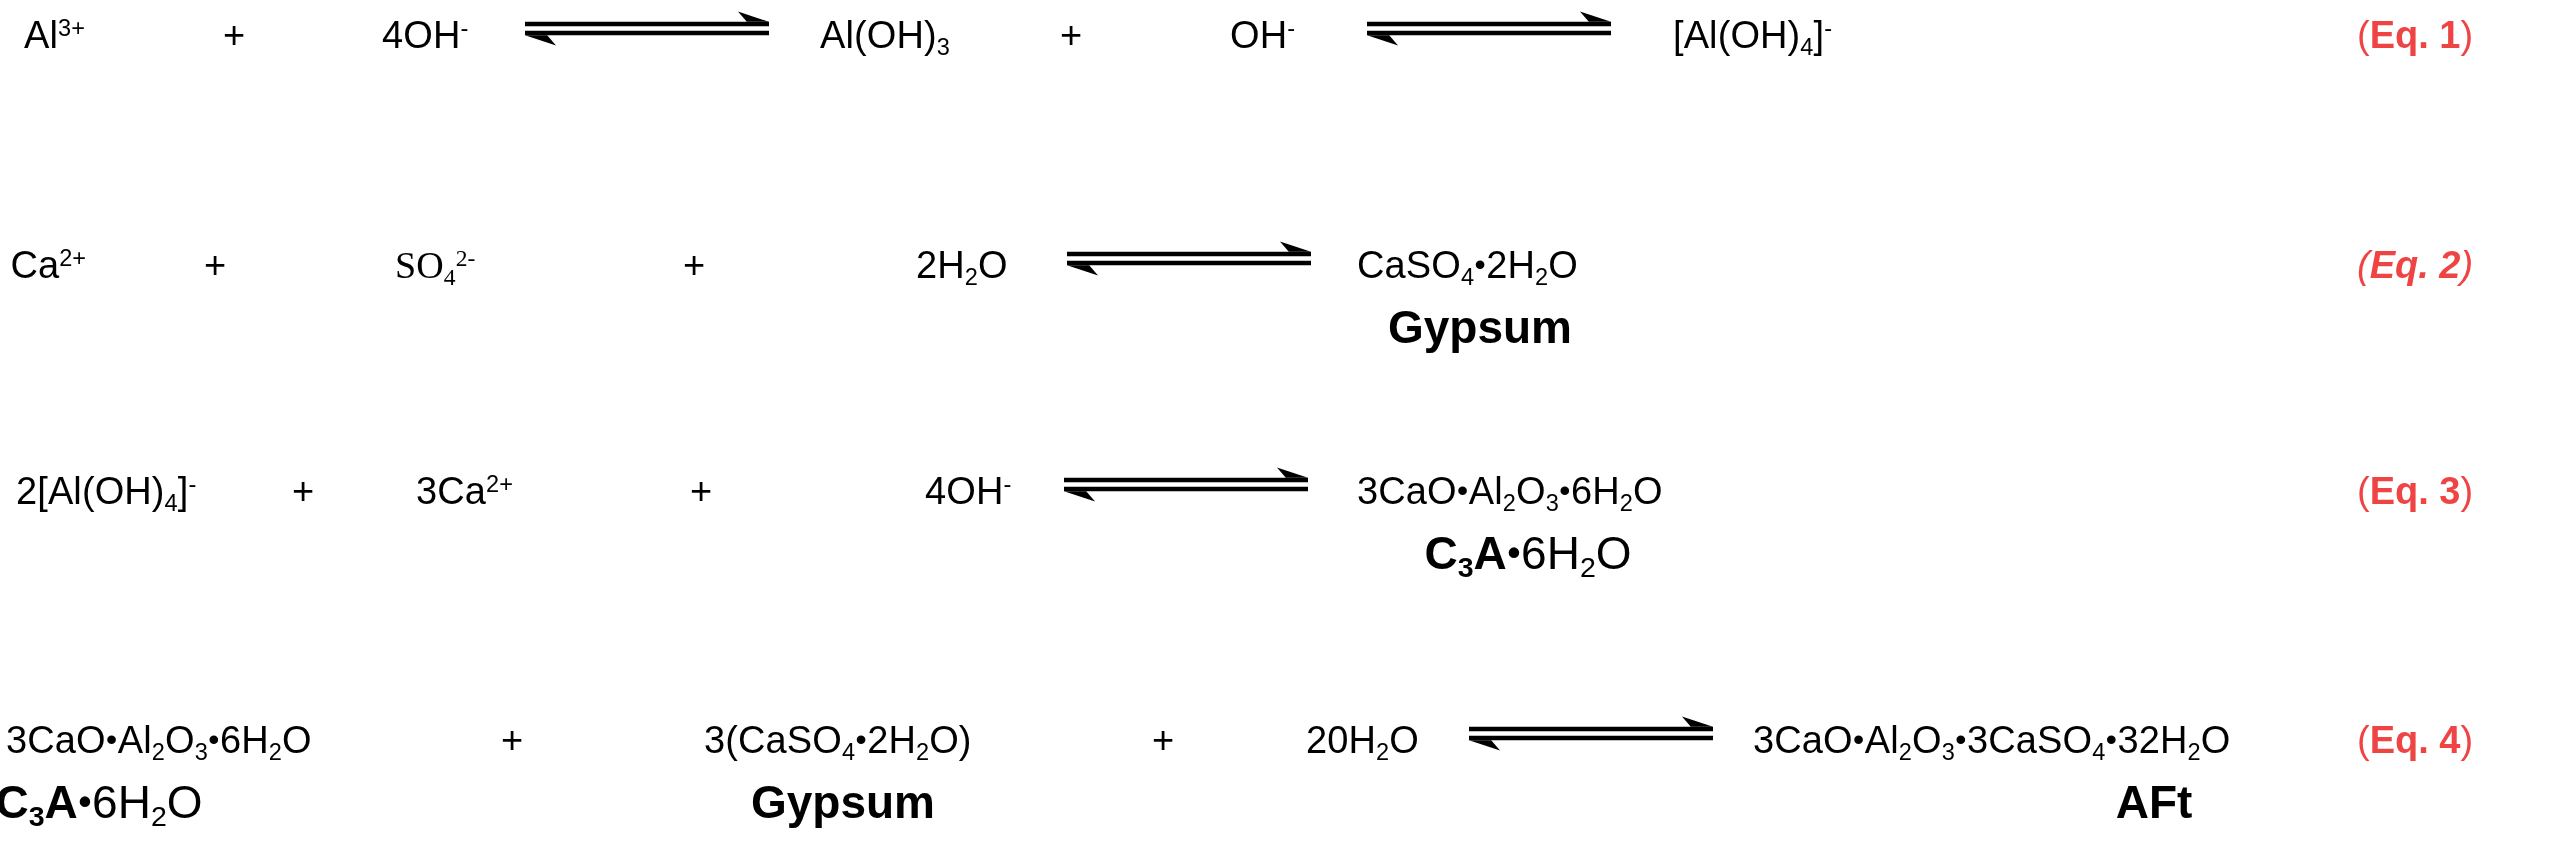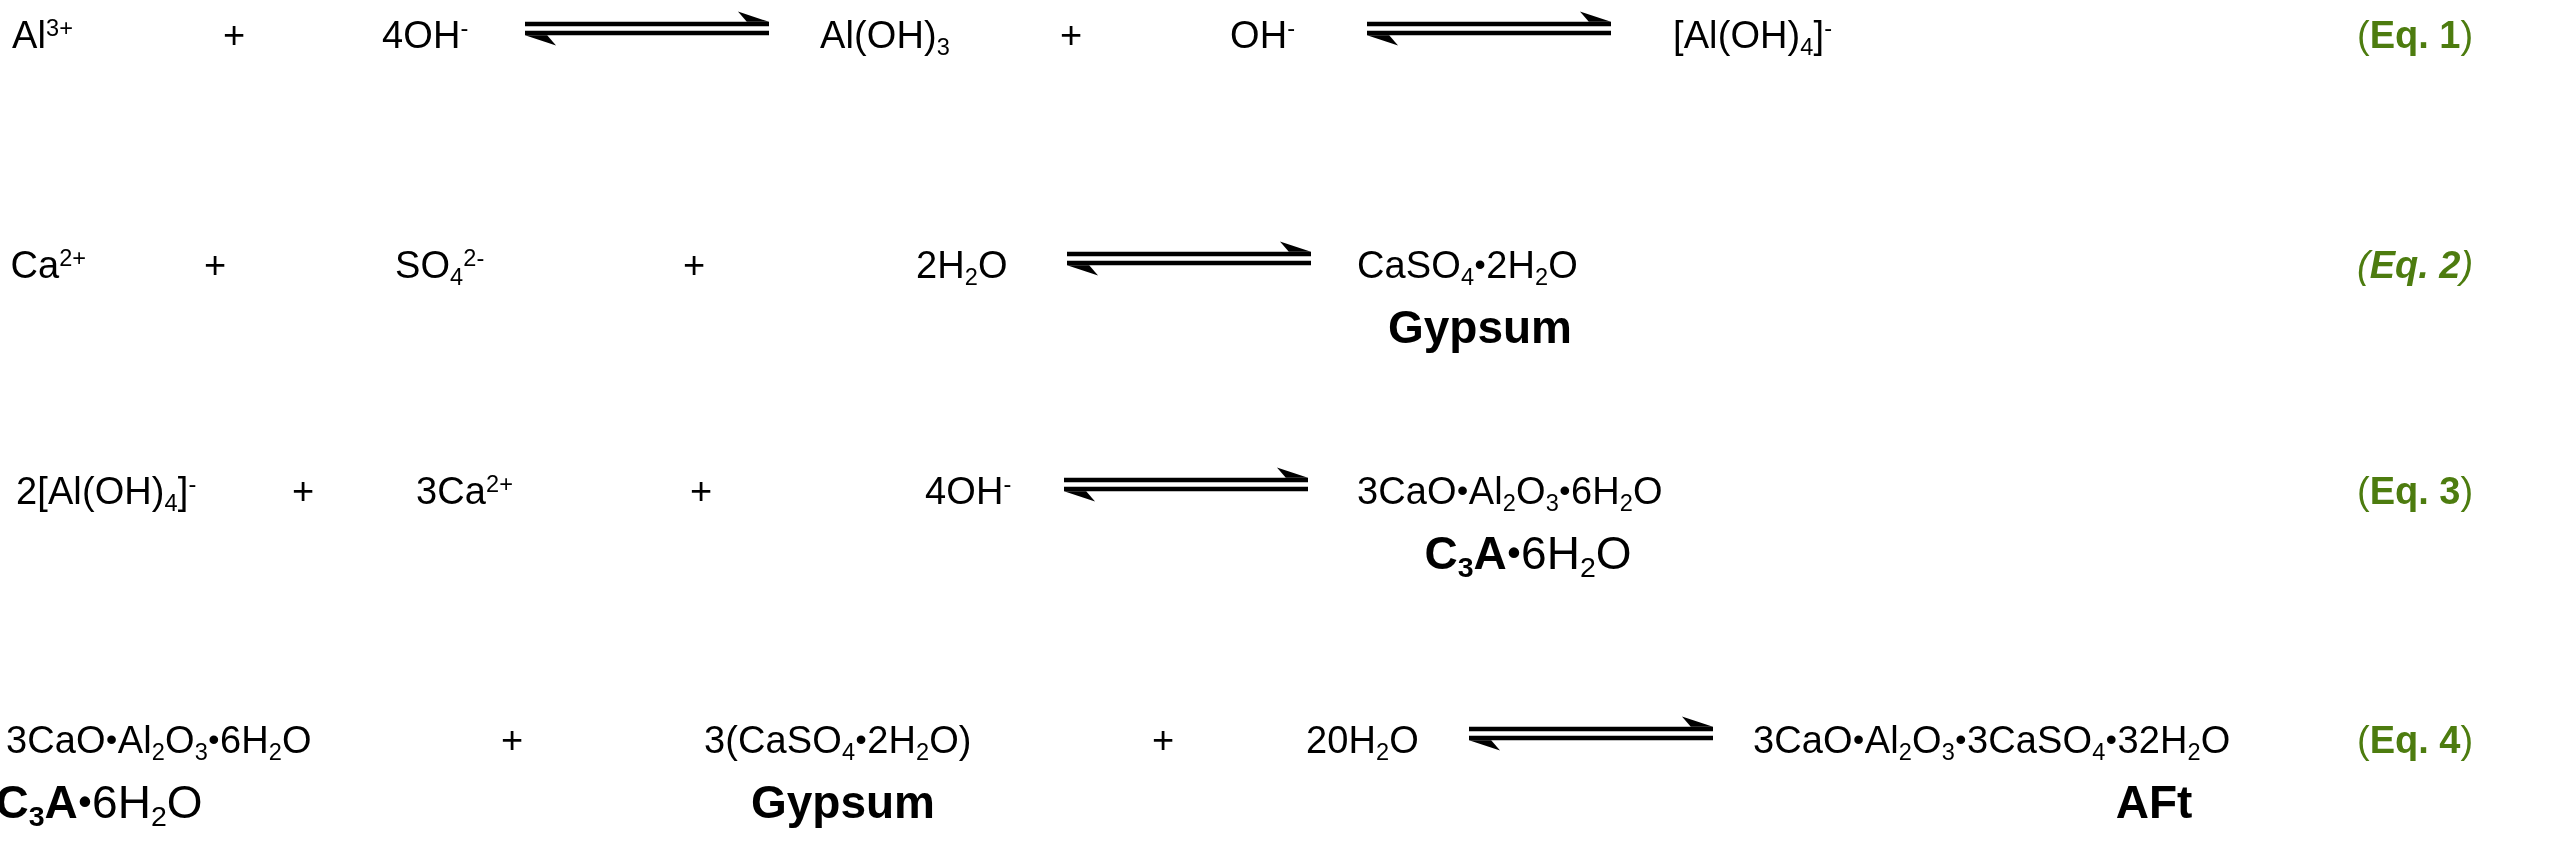--- a/index.html
+++ b/index.html
@@ -94,33 +94,33 @@
     height: 100%;
     overflow: visible;
   }
 
   
   .eqlabel {
     position: absolute;
     white-space: nowrap;
     font-size: 38px;
     line-height: 1;
-    color: #4d7c0f;
+    color: #ef4444;
   }
   .eqlabel .paren { font-weight: normal; }
   .eqlabel .num   { font-weight: bold; }
 </style>
 </head>
 <body>
 
 <div id="page">
 
   <div class="eq-row" style="top:16.3px;">
 
-    <span class="term" style="left:12px;"><span>Al</span><sup>3+</sup></span>
+    <span class="term" style="left:24px;"><span>Al</span><sup>3+</sup></span>
 
     <span class="plus" style="left:234px;">+</span>
 
     <span class="term" style="left:382px;"><span>4OH</span><sup>-</sup></span>
 
     <span class="eqarrow" style="left:525px; top:-6px; width:244px;">
       <svg viewBox="0 0 330 46" preserveAspectRatio="none">
         <path d="M0,16 L330,16 L330,22 L0,22 Z" fill="#000"></path>
         <path d="M330,16 L288,2 L300,16 Z" fill="#000"></path>
         <path d="M0,28 L330,28 L330,34 L0,34 Z" fill="#000"></path>
@@ -147,21 +147,21 @@
 
     <span class="eqlabel" style="left:2357px;"><span class="paren">(</span><span class="num">Eq. 1</span><span class="paren">)</span></span>
   </div>
 
   <div class="eq-row" style="top:246px;">
 
     <span class="term" style="left:10.4px;"><span>Ca</span><sup>2+</sup></span>
 
     <span class="plus" style="left:215px;">+</span>
 
-    <span class="term" style="left:395px;"><span>SO</span><sub>4</sub><sup>2-</sup></span>
+    <span class="term" style="left:395px;font-family:Liberation Serif, serif;"><span>SO</span><sub>4</sub><sup>2-</sup></span>
 
     <span class="plus" style="left:694px;">+</span>
 
     <span class="term" style="left:916px;"><span>2H</span><sub>2</sub><span>O</span></span>
 
     <span class="eqarrow" style="left:1067px; top:-6px; width:244px;">
       <svg viewBox="0 0 330 46" preserveAspectRatio="none">
         <path d="M0,16 L330,16 L330,22 L0,22 Z" fill="#000"></path>
         <path d="M330,16 L288,2 L300,16 Z" fill="#000"></path>
         <path d="M0,28 L330,28 L330,34 L0,34 Z" fill="#000"></path>

